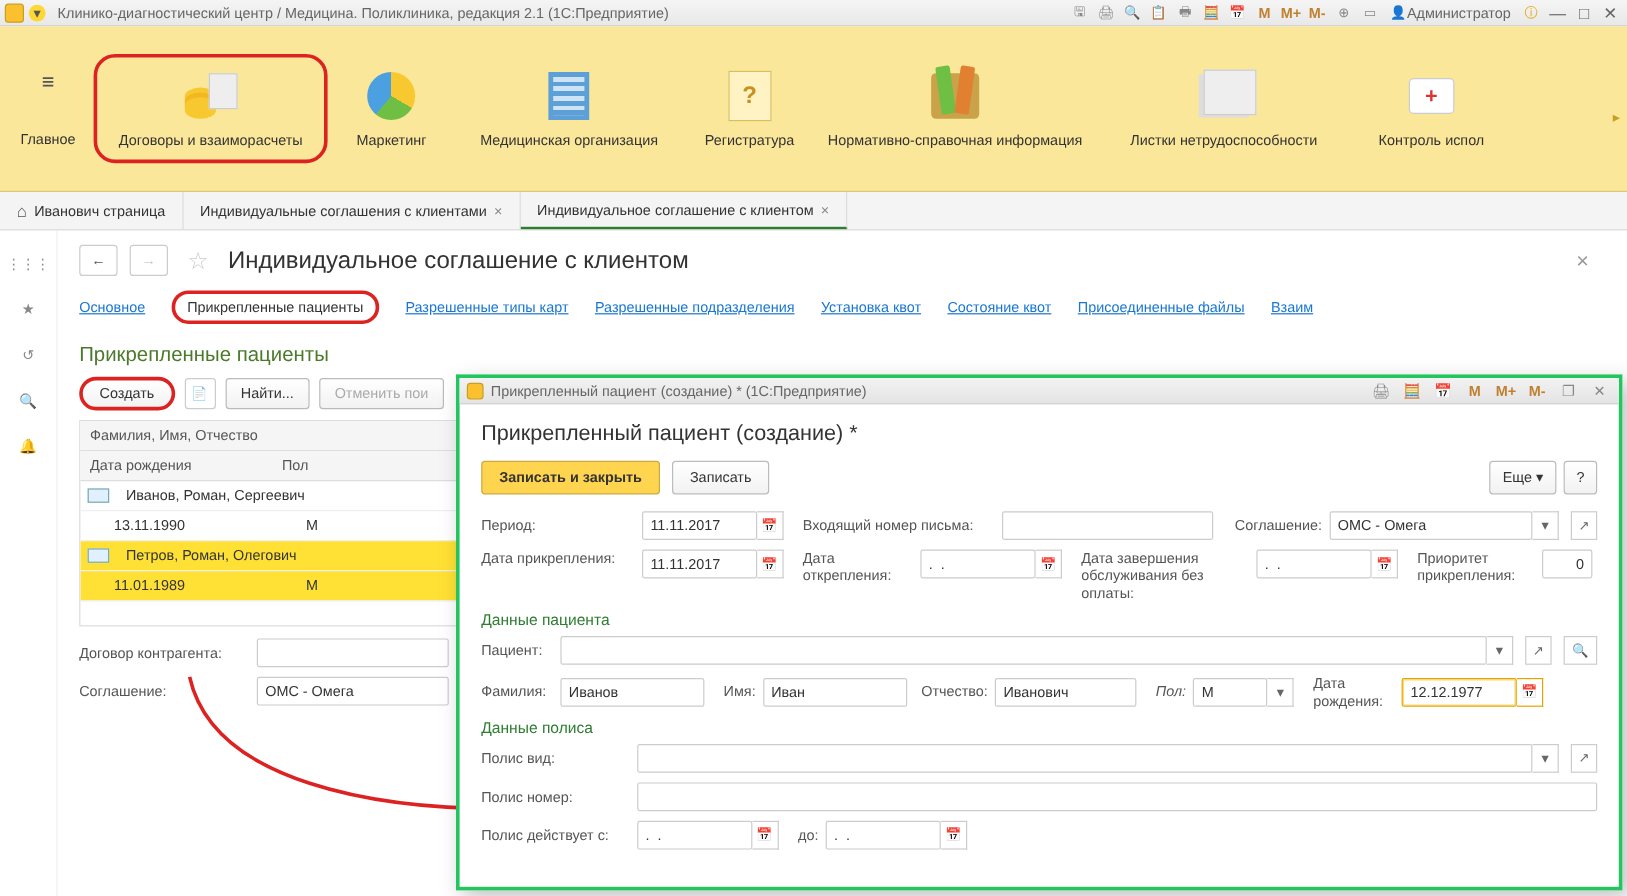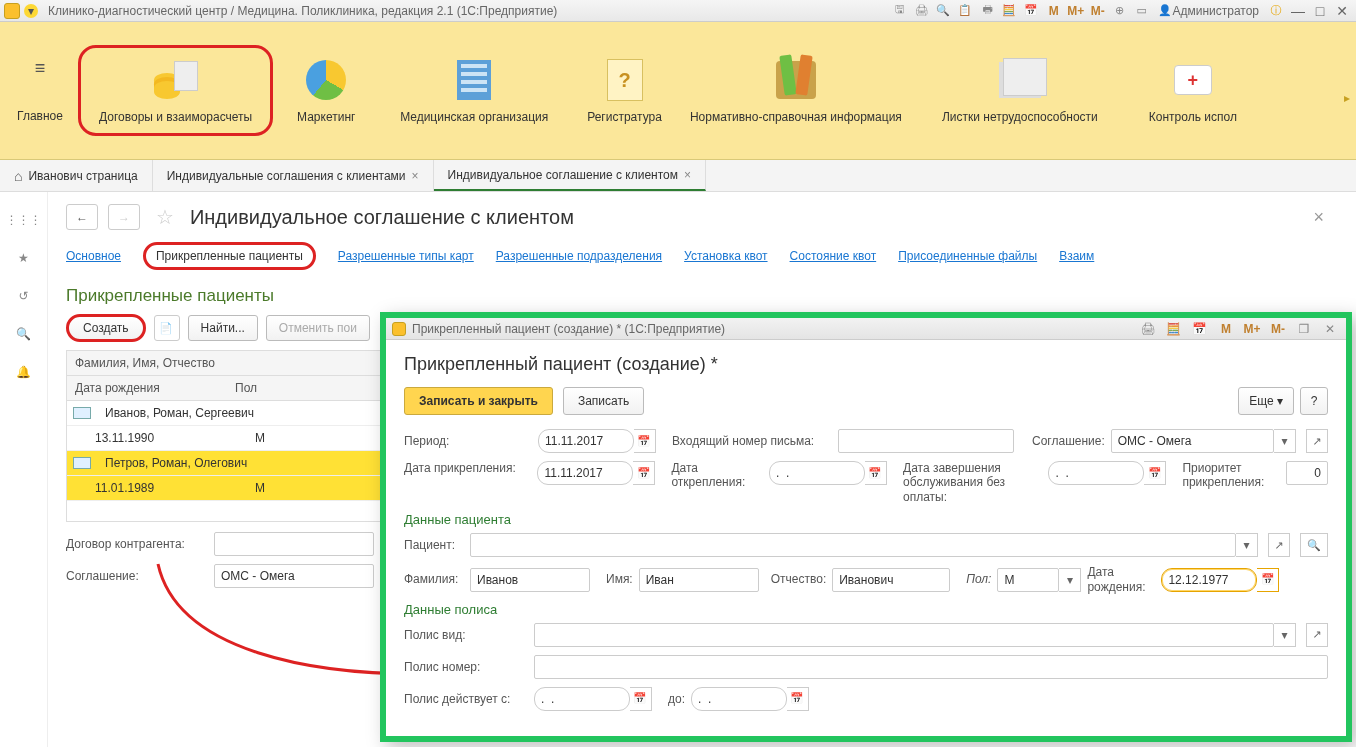--- a/index.html
+++ b/index.html
@@ -72,40 +72,40 @@
 .table-row .cell { color:#333; }
 .table-body { height:120px; overflow:auto; }
 
 
 .bottom-fields { padding:10px 18px; display:flex; flex-direction:column; gap:8px; }
 .field-row { display:flex; align-items:center; gap:6px; }
 .field-row label { width:142px; color:#555; }
 .field-input { border:1px solid #ccc; border-radius:2px; height:24px; padding:0 6px; background:#fff; color:#333; }
 
 
-.modal { position:absolute; left:380px; top:312px; width:972px; height:430px; background:#fff; border:6px solid #22c55e; box-shadow:6px 6px 18px rgba(0,0,0,.25); display:flex; flex-direction:column; }
+.modal { position:absolute; left:380px; top:312px; width:972px; height:430px; background:#fff; border:3px solid #22c55e; box-shadow:6px 6px 18px rgba(0,0,0,.25); display:flex; flex-direction:column; }
 .modal-title { height:22px; background:linear-gradient(#f2f2f2,#e4e4e4); border-bottom:1px solid #ccc; display:flex; align-items:center; padding:0 6px; color:#666; gap:6px; }
 .modal-title .logo { width:14px; height:14px; background:#fbc02d; border-radius:3px; border:1px solid #c7a020;}
 .modal-title .spacer { flex:1; }
 .modal-title .ticon { width:20px; text-align:center; color:#888; }
 .modal-title .ticon.m { color:#c08030; font-weight:bold; }
 .modal-body { padding:14px 18px 8px; overflow:auto; position:relative; flex:1;}
 .modal-h1 { font-size:18px; color:#333; margin-bottom:12px; }
 .modal-btns { display:flex; gap:10px; align-items:center; margin-bottom:14px; }
 .btn-yellow { background:#ffd54f; border:1px solid #caa93e; border-radius:3px; padding:6px 14px; font-weight:bold; color:#333;}
 .btn-white { background:linear-gradient(#fff,#f2f2f2); border:1px solid #bbb; border-radius:3px; padding:6px 14px; color:#333;}
 .modal-btns .right { margin-left:auto; display:flex; gap:6px; }
 .btn-more { padding:6px 10px; }
 .btn-q { width:28px; padding:6px 0; text-align:center; }
 
 .form-row { display:flex; align-items:center; gap:6px; margin-bottom:8px; flex-wrap:nowrap;}
 .form-row.top-align { align-items:flex-start; }
 .lbl { color:#555; white-space:normal; line-height:1.2; }
 .inp { border:1px solid #ccc; border-radius:2px; height:24px; padding:0 6px; background:#fff; color:#333; }
-.inp.date { width:96px;border-radius:11px; }
+.inp.date { width:96px; }
 .date-btn { width:22px; height:24px; border:1px solid #ccc; border-left:none; display:flex; align-items:center; justify-content:center; color:#666; font-size:11px;}
 .combo-btn { width:22px; height:24px; border:1px solid #ccc; border-left:none; display:flex; align-items:center; justify-content:center; color:#666;}
 .ext-btn { width:22px; height:24px; border:1px solid #ccc; margin-left:4px; display:flex; align-items:center; justify-content:center; color:#666; font-size:11px;}
 .section-green { color:#2e7d32; font-size:13px; margin:6px 0 6px; }
 .inp.focus { border:1px solid #e6a400; box-shadow:0 0 0 1px #ffd76a inset; }
 
 .inp-wrap { display:flex; }
 .arrow-svg { position:absolute; left:70px; top:352px; pointer-events:none; }
 
 
@@ -378,21 +378,21 @@
       <input class="inp" style="width: 120px;" value="Иванов">
       <span class="lbl" style="margin-left:10px;">Имя:</span>
       <input class="inp" style="width: 120px;" value="Иван">
       <span class="lbl" style="margin-left:6px;">Отчество:</span>
       <input class="inp" style="width: 118px;" value="Иванович">
       <span class="lbl" style="margin-left:10px;font-style:italic;">Пол:</span>
       <div class="inp-wrap">
           <input class="inp" style="width: 62px;" value="М">
           <div class="combo-btn">▾</div>
         </div>
-      <span class="lbl" style="width:68px;">Дата рождения:</span>
+      <span class="lbl" style="width:68px;margin-left:10px;">Дата рождения:</span>
       <div class="inp-wrap">
           <input class="inp date focus" value="12.12.1977" style="">
           <div class="date-btn" style="border-color:#e6a400;">📅</div>
         </div>
     </div>
 
     <div class="section-green">Данные полиса</div>
 
     <div class="form-row">
       <span class="lbl" style="width:124px;">Полис вид:</span>

